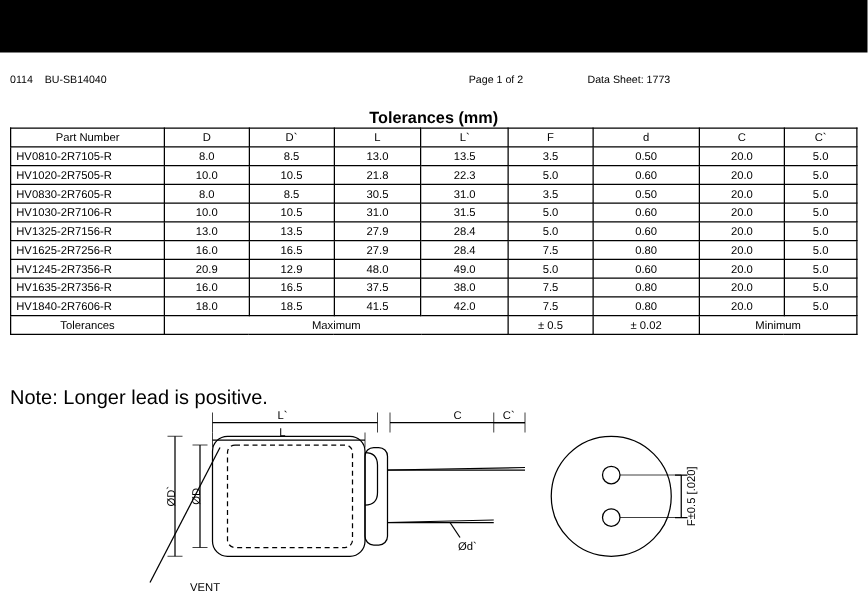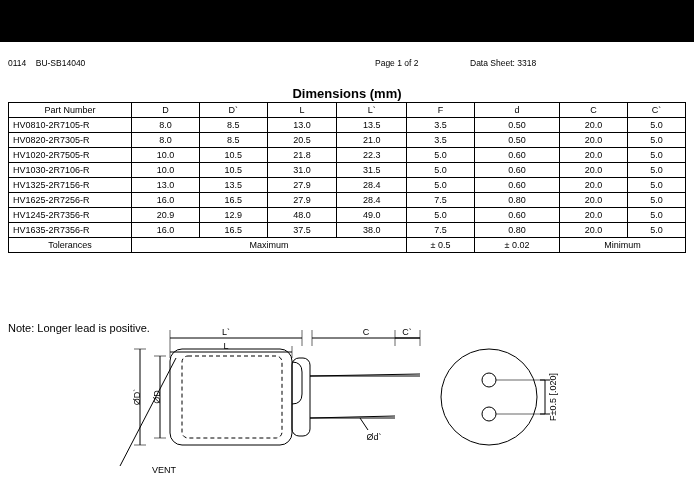--- a/index.html
+++ b/index.html
@@ -80,22 +80,22 @@
   table.dims td.part {
     text-align: left;
     padding-left: 4px;
   }
   table.dims .tol-label {
     text-align: center;
   }
   .note {
     position: absolute;
     left: 8px;
-    top: 322px;
-    font-size: 11px;
+    top: 310px;
+    font-size: 16px;
   }
   .diagram {
     position: absolute;
     left: 0;
     top: 318px;
     width: 694px;
     height: 175px;
   }
   .d-label {
     font-family: "Liberation Sans", sans-serif;
@@ -103,24 +103,24 @@
   }
 </style>
 </head>
 <body>
 
 <div class="black-bar"></div>
 
 <div class="header-row">
   <div class="header-left">0114    BU-SB14040</div>
   <div class="header-center">Page 1 of 2</div>
-  <div class="header-right">Data Sheet: 3318</div>
+  <div class="header-right">Data Sheet: 1773</div>
 </div>
 
-<div class="table-title">Dimensions (mm)</div>
+<div class="table-title">Tolerances (mm)</div>
 
 <table class="dims">
   <thead>
     <tr>
       <th style="width:124px">Part Number</th>
       <th style="width:68px">D</th>
       <th style="width:68px">D`</th>
       <th style="width:70px">L</th>
       <th style="width:70px">L`</th>
       <th style="width:68px">F</th>
@@ -135,38 +135,38 @@
       <td>8.0</td>
       <td>8.5</td>
       <td>13.0</td>
       <td>13.5</td>
       <td>3.5</td>
       <td>0.50</td>
       <td>20.0</td>
       <td>5.0</td>
     </tr>
     <tr>
-      <td class="part">HV0820-2R7305-R</td>
-      <td>8.0</td>
-      <td>8.5</td>
-      <td>20.5</td>
-      <td>21.0</td>
-      <td>3.5</td>
-      <td>0.50</td>
-      <td>20.0</td>
-      <td>5.0</td>
-    </tr>
-    <tr>
       <td class="part">HV1020-2R7505-R</td>
       <td>10.0</td>
       <td>10.5</td>
       <td>21.8</td>
       <td>22.3</td>
       <td>5.0</td>
       <td>0.60</td>
+      <td>20.0</td>
+      <td>5.0</td>
+    </tr>
+    <tr>
+      <td class="part">HV0830-2R7605-R</td>
+      <td>8.0</td>
+      <td>8.5</td>
+      <td>30.5</td>
+      <td>31.0</td>
+      <td>3.5</td>
+      <td>0.50</td>
       <td>20.0</td>
       <td>5.0</td>
     </tr>
     <tr>
       <td class="part">HV1030-2R7106-R</td>
       <td>10.0</td>
       <td>10.5</td>
       <td>31.0</td>
       <td>31.5</td>
       <td>5.0</td>
@@ -206,20 +206,31 @@
       <td>0.60</td>
       <td>20.0</td>
       <td>5.0</td>
     </tr>
     <tr>
       <td class="part">HV1635-2R7356-R</td>
       <td>16.0</td>
       <td>16.5</td>
       <td>37.5</td>
       <td>38.0</td>
+      <td>7.5</td>
+      <td>0.80</td>
+      <td>20.0</td>
+      <td>5.0</td>
+    </tr>
+    <tr>
+      <td class="part">HV1840-2R7606-R</td>
+      <td>18.0</td>
+      <td>18.5</td>
+      <td>41.5</td>
+      <td>42.0</td>
       <td>7.5</td>
       <td>0.80</td>
       <td>20.0</td>
       <td>5.0</td>
     </tr>
     <tr>
       <td class="tol-label">Tolerances</td>
       <td colspan="4">Maximum</td>
       <td>± 0.5</td>
       <td>± 0.02</td>

